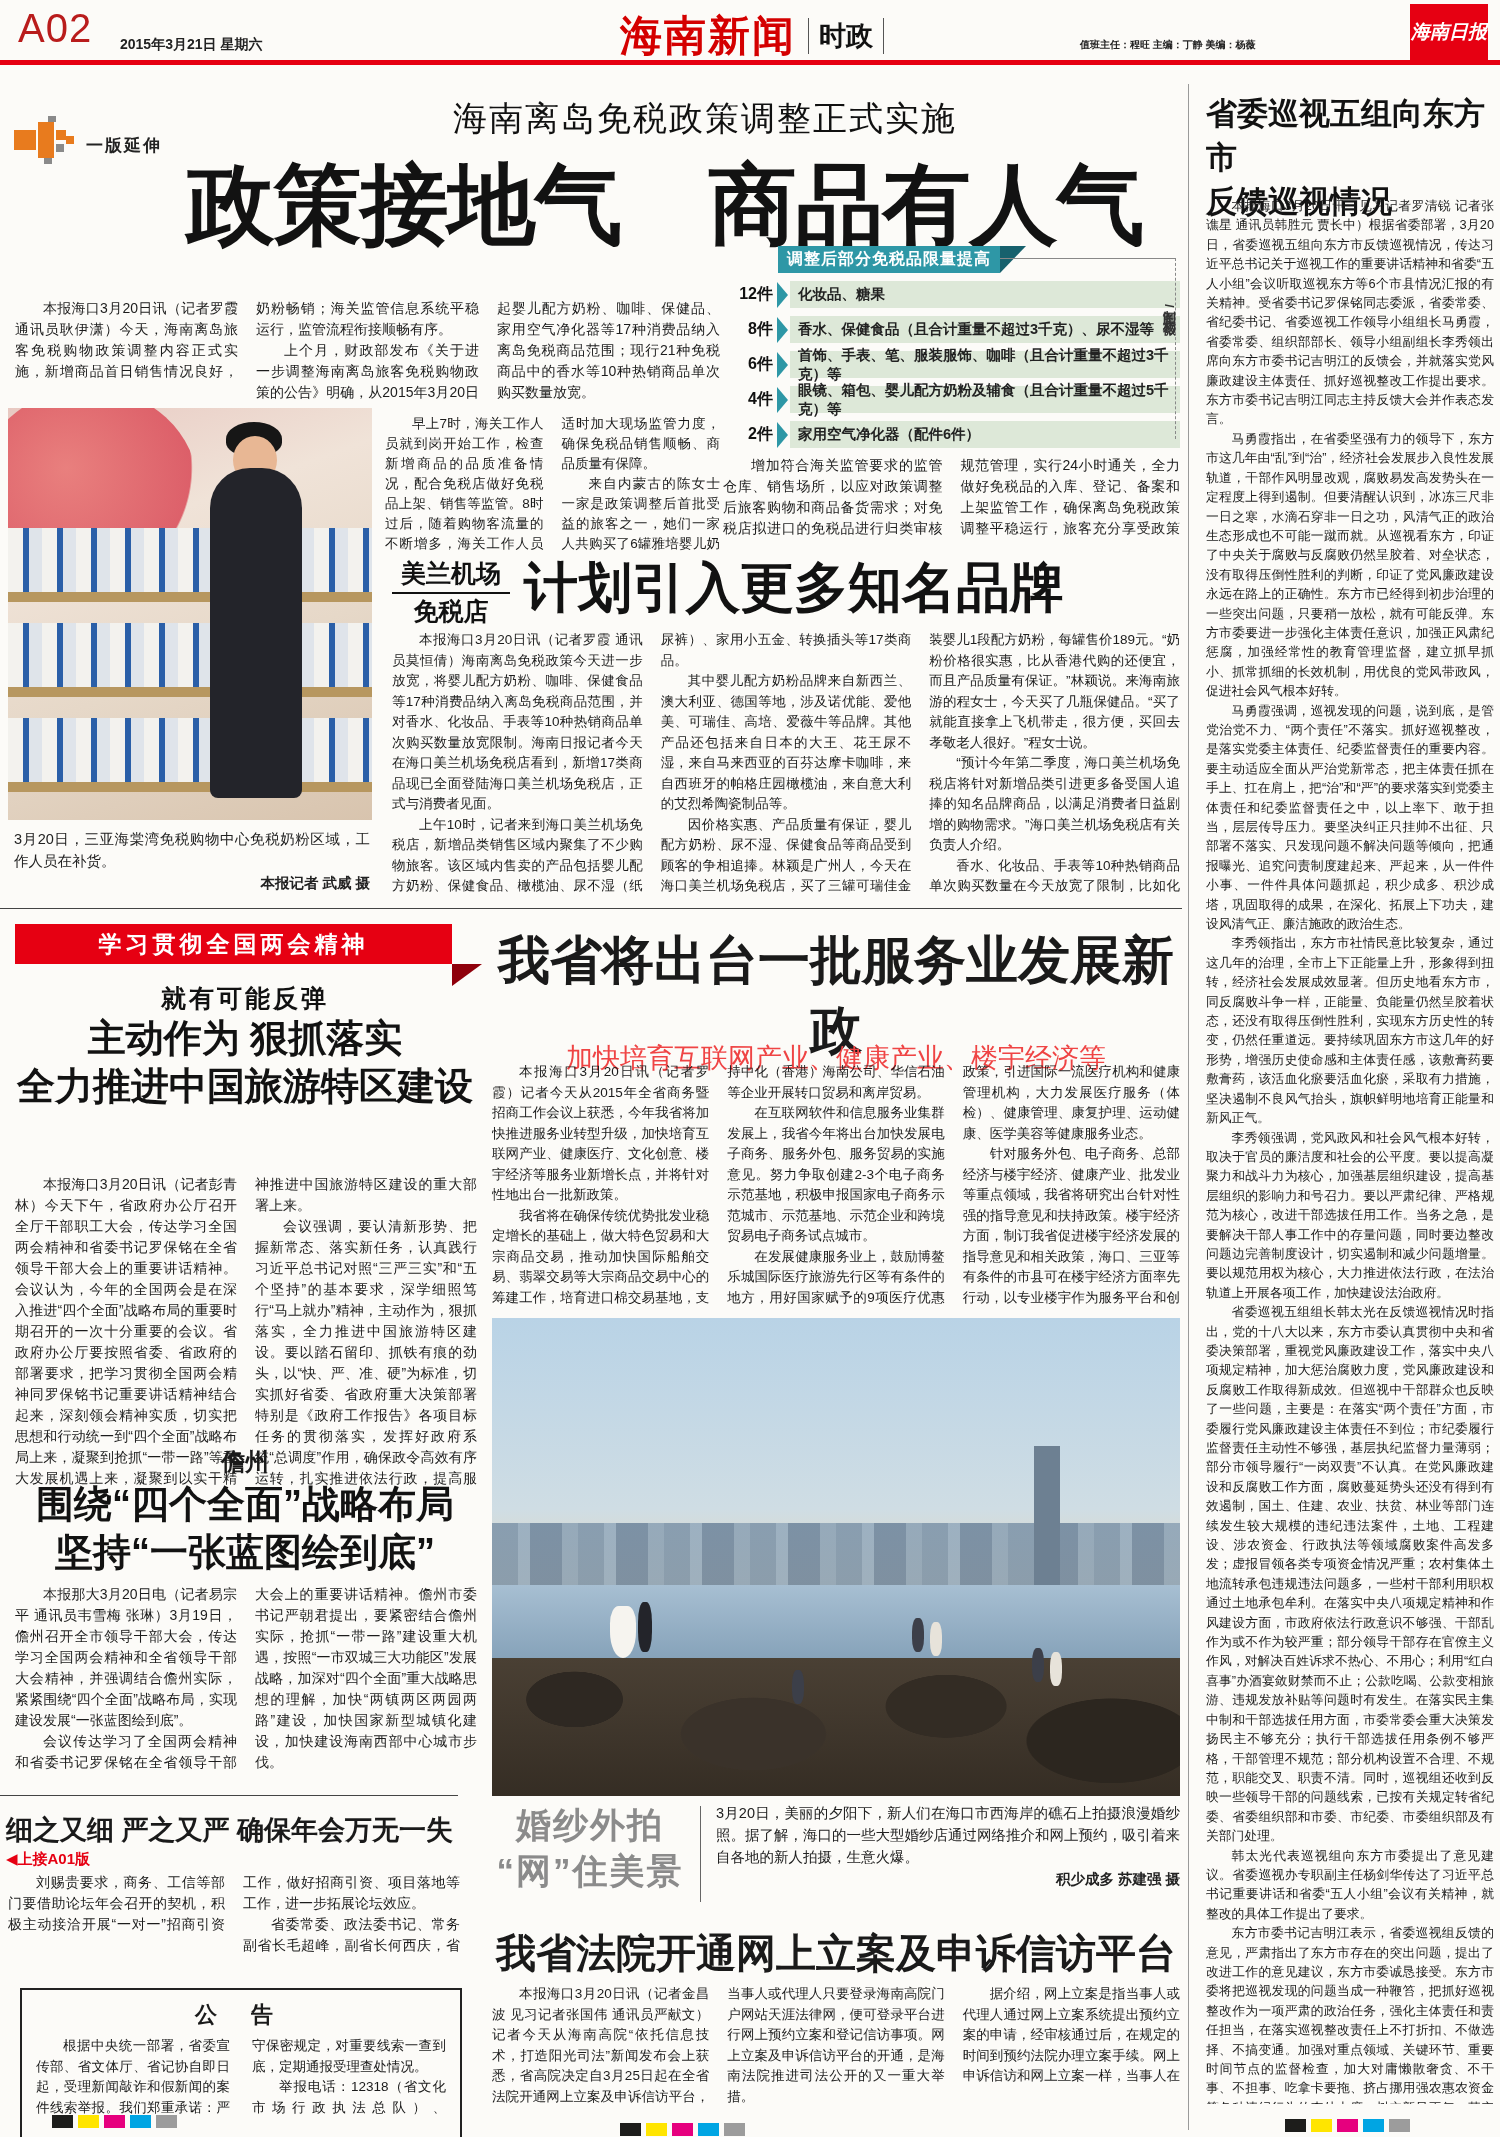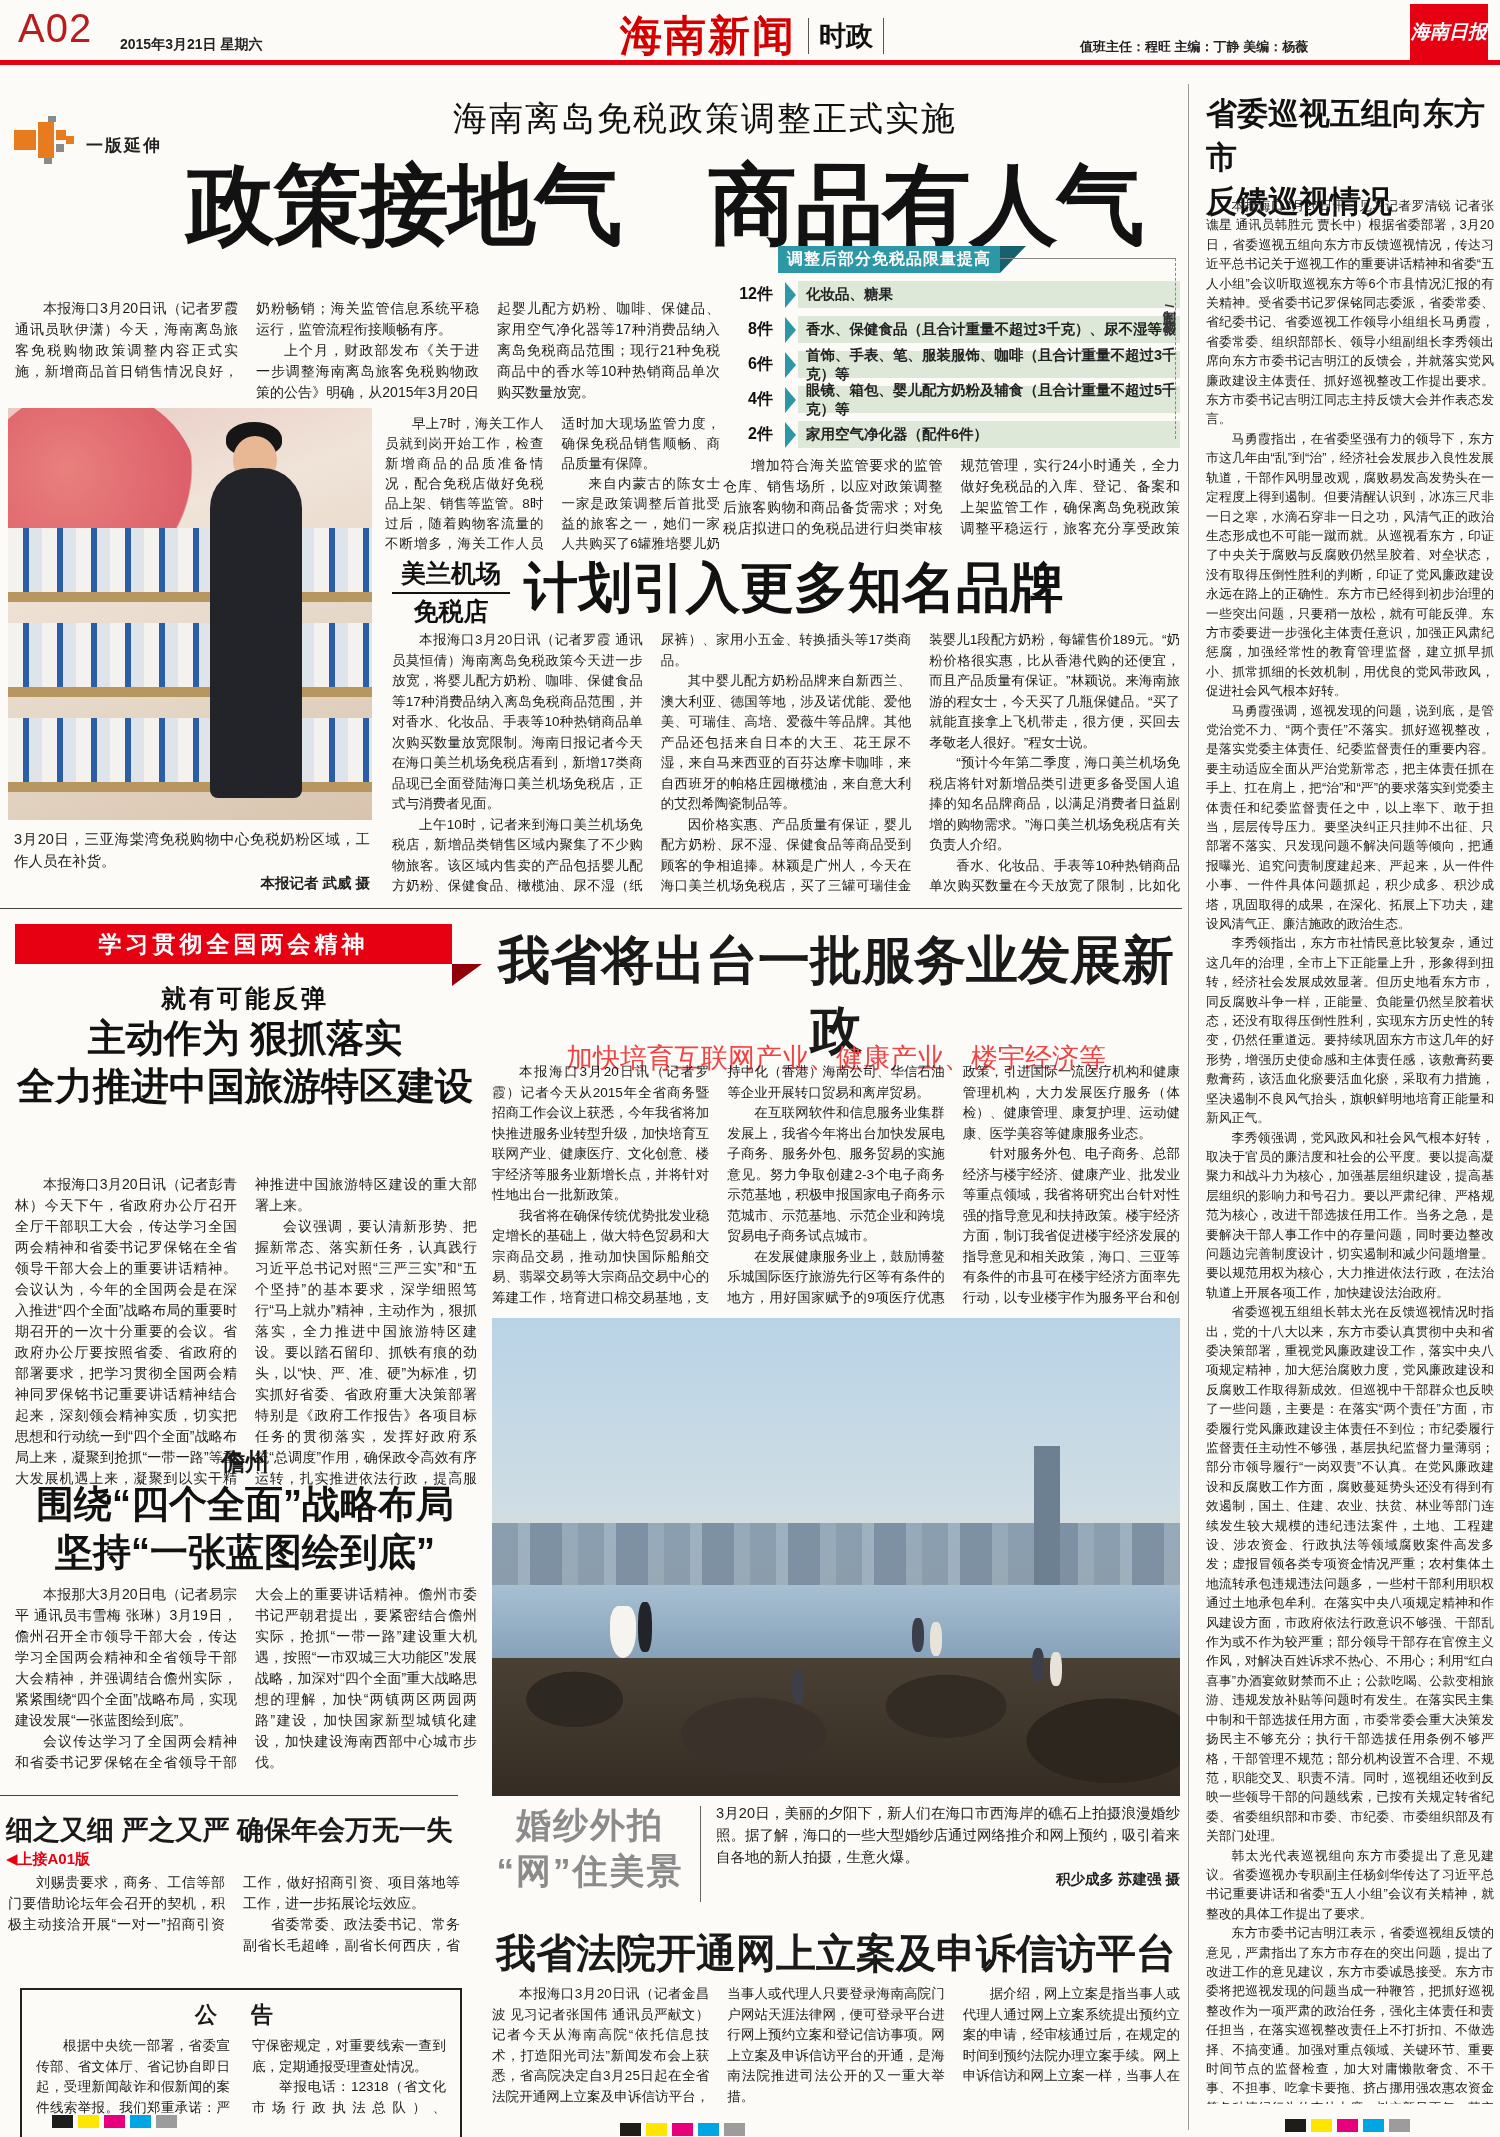--- a/index.html
+++ b/index.html
@@ -4,21 +4,21 @@
 <style>
   html,body{margin:0;padding:0;background:#e8e6e1;}
   #page{position:relative;width:1500px;height:2137px;background:#fcfbf8;margin:0 auto;overflow:hidden;
         font-family:"Liberation Sans","DejaVu Sans",sans-serif;color:#1a1a1a;}
   .abs{position:absolute;}
   
   .pageno{font-size:40px;font-weight:400;letter-spacing:1px;color:#b91c1c;}
   .issuedate{font-size:14px;font-weight:700;color:#222;}
   .secttitle{font-size:42px;font-weight:900;color:#d40000;letter-spacing:2px;}
   .sectsub{font-size:27px;font-weight:700;color:#111;padding:0 10px;border-left:1px solid #555;border-right:1px solid #555;}
-  .staff{font-size:13px;font-weight:700;color:#222;}
+  .staff{font-size:10px;font-weight:700;color:#222;}
   .masthead{background:#e60012;color:#fff;width:78px;height:56px;display:flex;align-items:center;justify-content:center;
             font-style:italic;font-weight:700;font-size:19px;transform:none;line-height:22px;text-align:center;}
   .redrule{background:#e60012;height:5px;left:0;width:1500px;}
   .vsep{border-left:1px solid #9a9a9a;}
   
   .body-txt{font-size:14px;line-height:21px;text-align:justify;color:#1c1c1c;overflow:hidden;}
   .body-txt p{margin:0;text-indent:2em;}
   .cols2{column-count:2;column-gap:18px;column-fill:auto;}
   .cols3{column-count:3;column-gap:18px;column-fill:auto;}
   .center{text-align:center;}
@@ -34,21 +34,21 @@
   .badge-icon{width:64px;height:48px;position:relative;}
   .px{position:absolute;background:#e87b1e;}
   .pxg{position:absolute;background:#8a8a8a;}
   .badge-label{font-size:17px;font-weight:800;color:#222;letter-spacing:2px;}
   
   .lt-wrap{width:457px;}
   .lt-titlebar{position:relative;margin-left:55px;width:222px;height:27px;background:#2e97a6;color:#fff;
                font-size:16px;font-weight:800;display:flex;align-items:center;justify-content:center;letter-spacing:1px;}
   .lt-fold{position:absolute;left:277px;top:246px;width:0;height:0;border-top:27px solid #17616d;border-right:26px solid transparent;}
   .lt-row{display:flex;align-items:center;height:27px;margin-top:8px;}
-  .lt-qty{width:50px;text-align:right;font-size:16px;font-weight:800;color:#111;padding-right:12px;}
+  .lt-qty{width:50px;text-align:right;font-size:16px;font-weight:800;color:#111;padding-right:4px;}
   .lt-chev{width:0;height:0;border-left:11px solid #2e97a6;border-top:13px solid transparent;border-bottom:13px solid transparent;margin-right:2px;}
   .lt-bar{flex:1;background:#dde8d8;height:27px;display:flex;align-items:center;padding-left:8px;
           font-size:14.5px;font-weight:700;color:#222;}
   .lt-guide{border-right:1px dashed #888;border-top:1px solid #888;}
   .vert-credit{writing-mode:vertical-rl;font-size:13px;font-weight:700;color:#333;letter-spacing:2px;}
   
   .photo1{background:linear-gradient(160deg,#e8c9c2 0%,#f0e3d8 30%,#e6d8c8 60%,#d8c4ae 100%);overflow:hidden;}
   .ph1-blob{position:absolute;left:-30px;top:-20px;width:220px;height:200px;border-radius:50%;
             background:radial-gradient(circle at 40% 40%,#e86a6a,#d8404f 70%,transparent 71%);opacity:.8;}
   .shelf{position:absolute;left:0;width:100%;height:64px;

